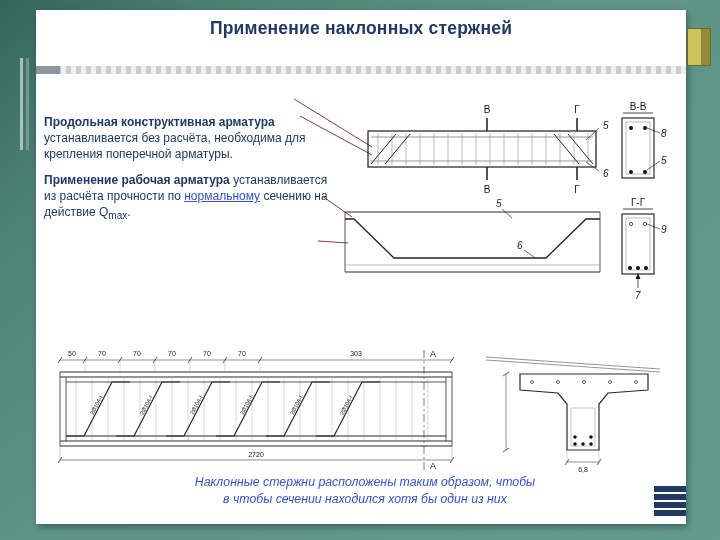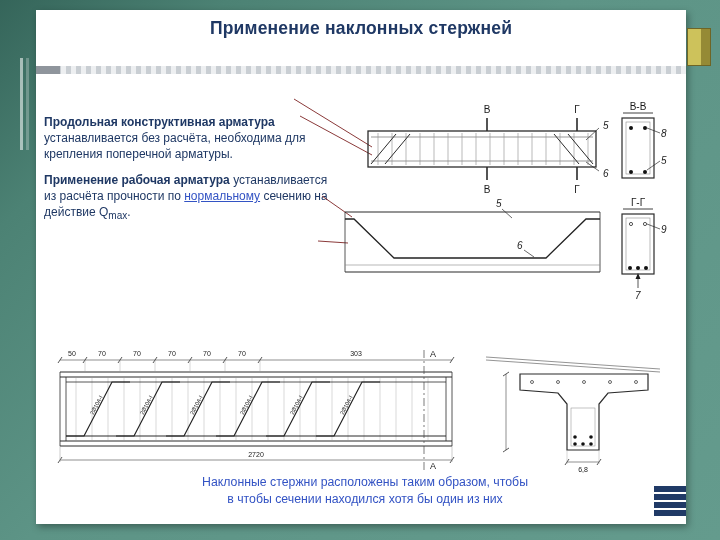--- a/index.html
+++ b/index.html
@@ -14,21 +14,21 @@
     font-size:17.5px;font-weight:bold;color:#1f3864;letter-spacing:.2px;}
   .divider{position:absolute;left:0;top:56px;width:100%;height:8px;
     background:repeating-linear-gradient(90deg,#c9ced3 0 5px,#edeff1 5px 10px);}
   .divider-cap{position:absolute;left:0;top:0;width:24px;height:8px;background:#8f959c;display:block;}
   .textcol{position:absolute;left:8px;top:82px;width:284px;font-size:12px;line-height:1.32;color:#1f3864;margin-top:23px;}
   .textcol p{margin:0 0 11px 0;}
   .lead{font-weight:bold;}
   .hlink{color:#3353c4;text-decoration:underline;}
   sub{font-size:10px;}
   .caption{position:absolute;left:104px;top:464px;width:450px;text-align:center;
-    font-size:12.3px;line-height:1.42;color:#3353c4;}
+    font-size:12.3px;line-height:1.42;color:#3353c4;font-style:italic;}
   .drawings{position:absolute;left:0;top:0;width:720px;height:540px;pointer-events:none;}
   .dtext{font-family:"Liberation Sans",sans-serif;fill:#1a1a1a;}
   .dnum{font-style:italic;}
   .corner-olive{position:absolute;left:687px;top:28px;width:24px;height:38px;
     background:linear-gradient(90deg,#cdc25b 0 60%,#958a35 60%);border:1px solid #6e6526;box-sizing:border-box;}
   .corner-bars{position:absolute;left:654px;top:486px;width:32px;display:flex;flex-direction:column;gap:2px;}
   .corner-bars .bar{height:6px;background:#203a66;}
 </style>
 </head>
 <body>

